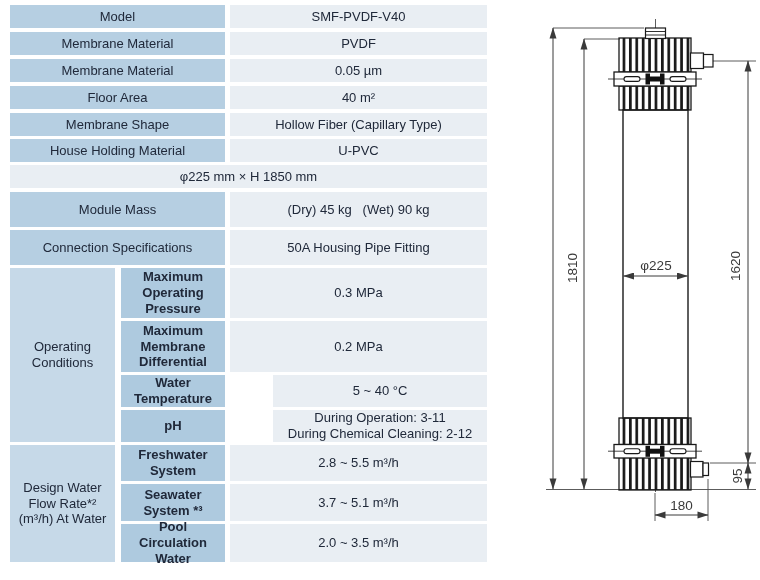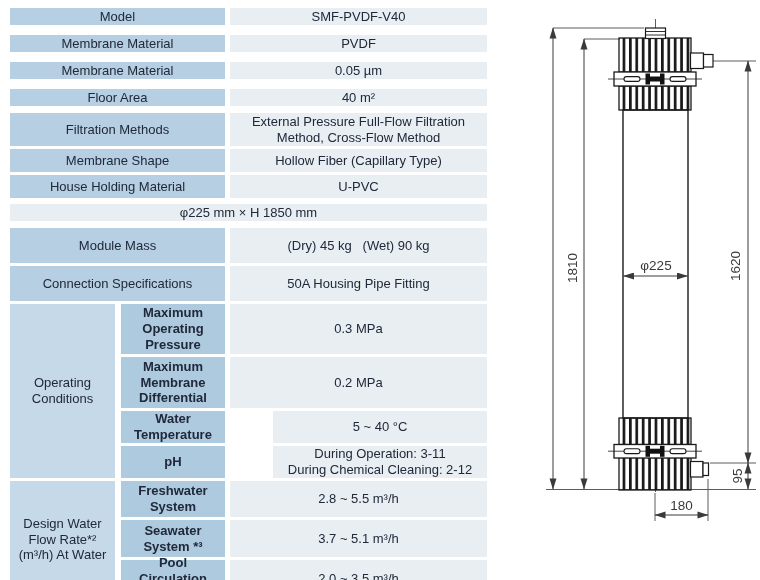--- a/index.html
+++ b/index.html
@@ -10,21 +10,21 @@
   .cell{display:flex;align-items:center;justify-content:center;text-align:center;
         font-size:13px;line-height:1.22;padding:1px 4px;box-sizing:border-box;}
   .lbl{width:215px;background:#b6cfe2;flex:none;}
   .val{flex:1;background:#e9eef3;}
   .grp{display:flex;gap:6px;}
   .gcell{width:105px;flex:none;background:#c6d9e8;}
   .gsub{flex:1;display:flex;flex-direction:column;gap:3px;}
   .srow{display:flex;gap:5px;flex:1;}
   .sub{width:104px;flex:none;background:#aecadf;font-weight:bold;}
   .pre{white-space:pre-line;}
-  .mb4{margin-bottom:4px;align-items:center;} .mb3{margin-bottom:3px;}
+  .mb4{margin-bottom:4px;} .mb3{margin-bottom:3px;}
   .h23{height:23px;} .h24{height:35px;} .h33{height:33px;}
   .og{height:174px;} .dg{height:117px;}
   .s50{height:50px;flex:none;} .s51{height:51px;flex:none;} .s32{height:32px;flex:none;gap:48px;}
   .s36{height:36px;flex:none;} .s37{height:37px;flex:none;} .s38{height:38px;flex:none;}
   .drawing{position:absolute;left:510px;top:0;}
   svg text{font-family:"Liberation Sans",sans-serif;font-size:13.5px;fill:#3a3a3a;}
 </style>
 </head>
 <body>
 
@@ -40,24 +40,20 @@
       <div class="cell lbl">Membrane Material</div>
       <div class="cell val">PVDF</div>
     </div>
     <div class="row h23 mb4">
       <div class="cell lbl">Membrane Material</div>
       <div class="cell val">0.05 µm</div>
     </div>
     <div class="row h23 mb4">
       <div class="cell lbl">Floor Area</div>
       <div class="cell val">40 m²</div>
-    </div>
-    <div class="row h33 mb3">
-      <div class="cell lbl">Filtration Methods</div>
-      <div class="cell val">External Pressure Full-Flow Filtration Method, Cross-Flow Method</div>
     </div>
     <div class="row h23 mb3">
       <div class="cell lbl">Membrane Shape</div>
       <div class="cell val">Hollow Fiber (Capillary Type)</div>
     </div>
     <div class="row h23 mb3">
       <div class="cell lbl">House Holding Material</div>
       <div class="cell val">U-PVC</div>
     </div>
     <div class="row h23 mb4">

